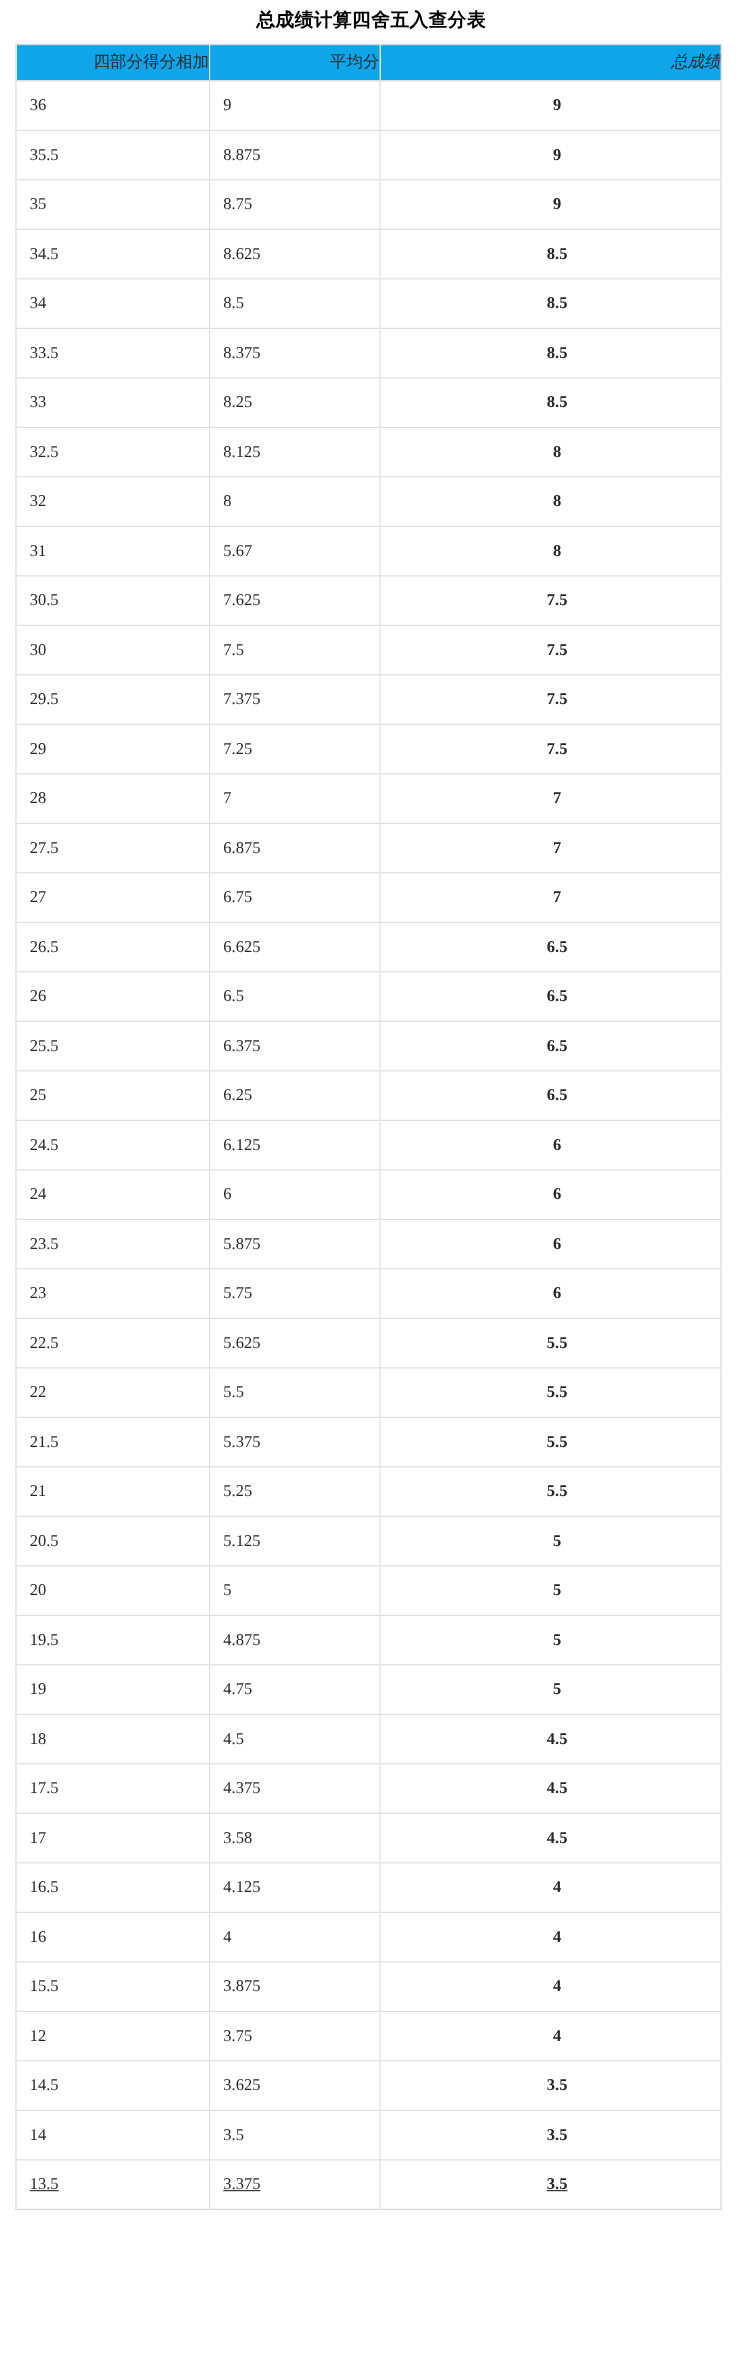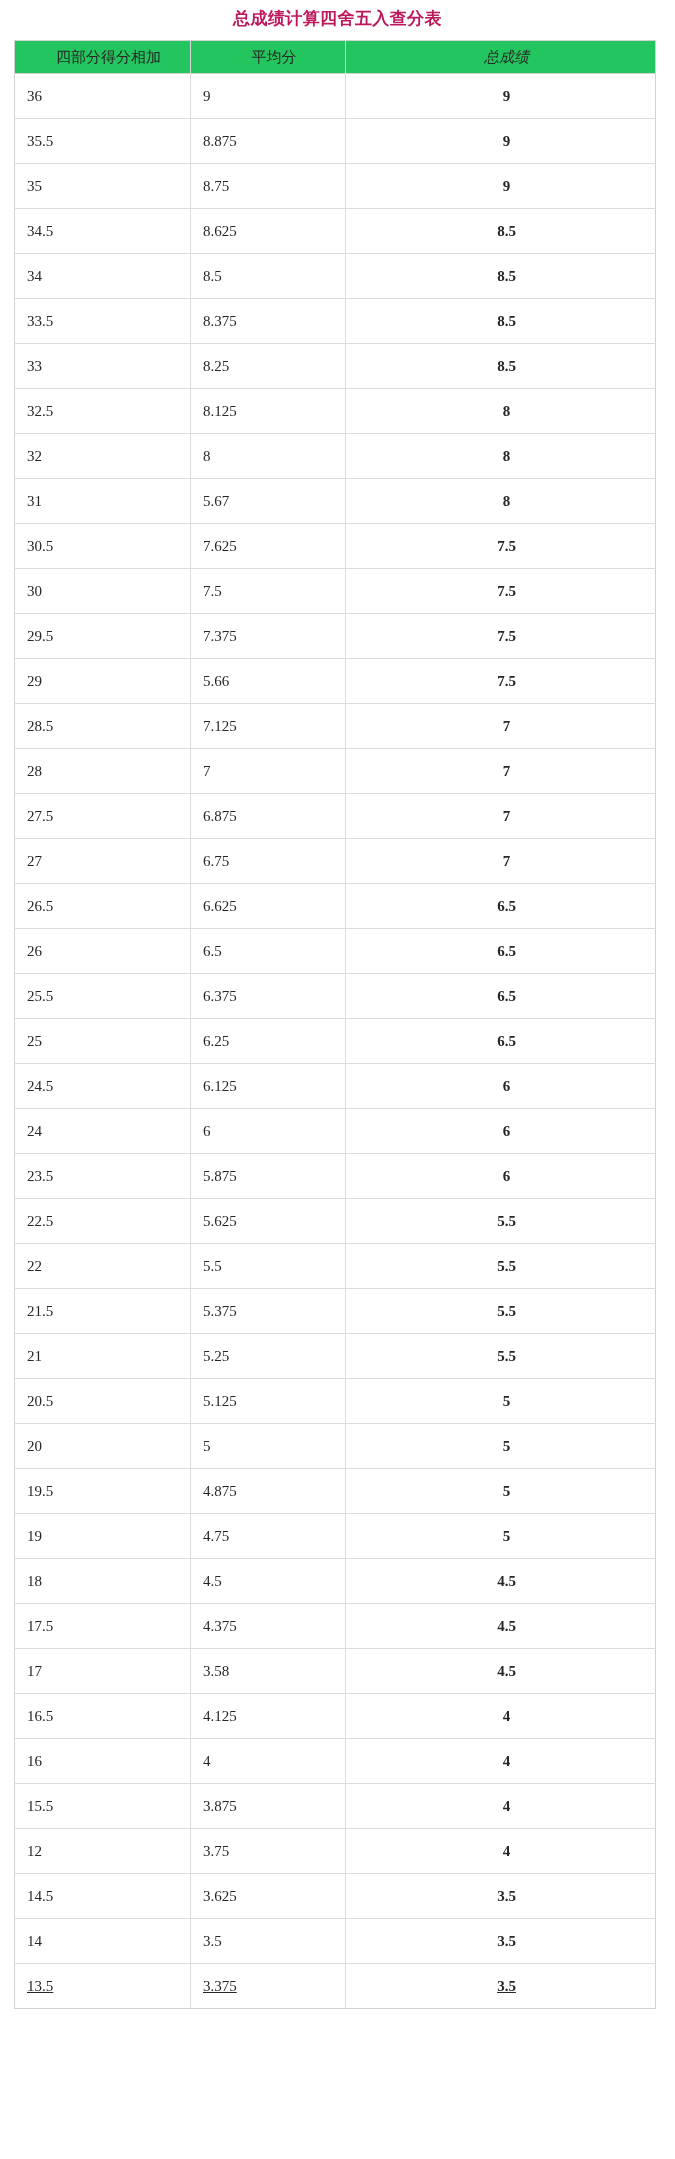--- a/index.html
+++ b/index.html
@@ -19,45 +19,45 @@
     width: 675px;
     height: 2159px;
     box-sizing: border-box;
   }
   .doc-title {
     font-family: "Liberation Sans", "DejaVu Sans", sans-serif;
     font-weight: bold;
     font-size: 17px;
     line-height: 1;
     text-align: center;
-    color: #be185d;
+    color: #000000;
     padding-top: 10px;
     letter-spacing: 0.4px;
   }
   .table-wrap {
     margin: 13px 14px 0 14px;
     width: 641px;
   }
   table.score-table {
     border-collapse: collapse;
     width: 641px;
     table-layout: fixed;
     border: 1px solid #d3d3d3;
   }
   table.score-table col.c1 { width: 176px; }
   table.score-table col.c2 { width: 155px; }
   table.score-table col.c3 { width: 310px; }
 
   table.score-table thead th {
-    background: #22c55e;
+    background: #0ea5e9;
     border-right: 1px solid #d9d9d9;
     border-bottom: 1px solid #d3d3d3;
     font-weight: normal;
     font-size: 15px;
-    text-align: center;
+    text-align: right;
     padding: 0 0 0 12px;
     height: 32px;
     line-height: 32px;
     color: #262626;
     white-space: nowrap;
     overflow: hidden;
   }
   table.score-table thead th:last-child { border-right: none; font-style: italic; }
 
   table.score-table tbody td {
@@ -163,27 +163,22 @@
             <td>7.5</td>
             <td class="col-total">7.5</td>
           </tr>
           <tr>
             <td>29.5</td>
             <td>7.375</td>
             <td class="col-total">7.5</td>
           </tr>
           <tr>
             <td>29</td>
-            <td>5.66</td>
+            <td>7.25</td>
             <td class="col-total">7.5</td>
-          </tr>
-          <tr>
-            <td>28.5</td>
-            <td>7.125</td>
-            <td class="col-total">7</td>
           </tr>
           <tr>
             <td>28</td>
             <td>7</td>
             <td class="col-total">7</td>
           </tr>
           <tr>
             <td>27.5</td>
             <td>6.875</td>
             <td class="col-total">7</td>
@@ -222,20 +217,25 @@
             <td>24</td>
             <td>6</td>
             <td class="col-total">6</td>
           </tr>
           <tr>
             <td>23.5</td>
             <td>5.875</td>
             <td class="col-total">6</td>
           </tr>
           <tr>
+            <td>23</td>
+            <td>5.75</td>
+            <td class="col-total">6</td>
+          </tr>
+          <tr>
             <td>22.5</td>
             <td>5.625</td>
             <td class="col-total">5.5</td>
           </tr>
           <tr>
             <td>22</td>
             <td>5.5</td>
             <td class="col-total">5.5</td>
           </tr>
           <tr>

